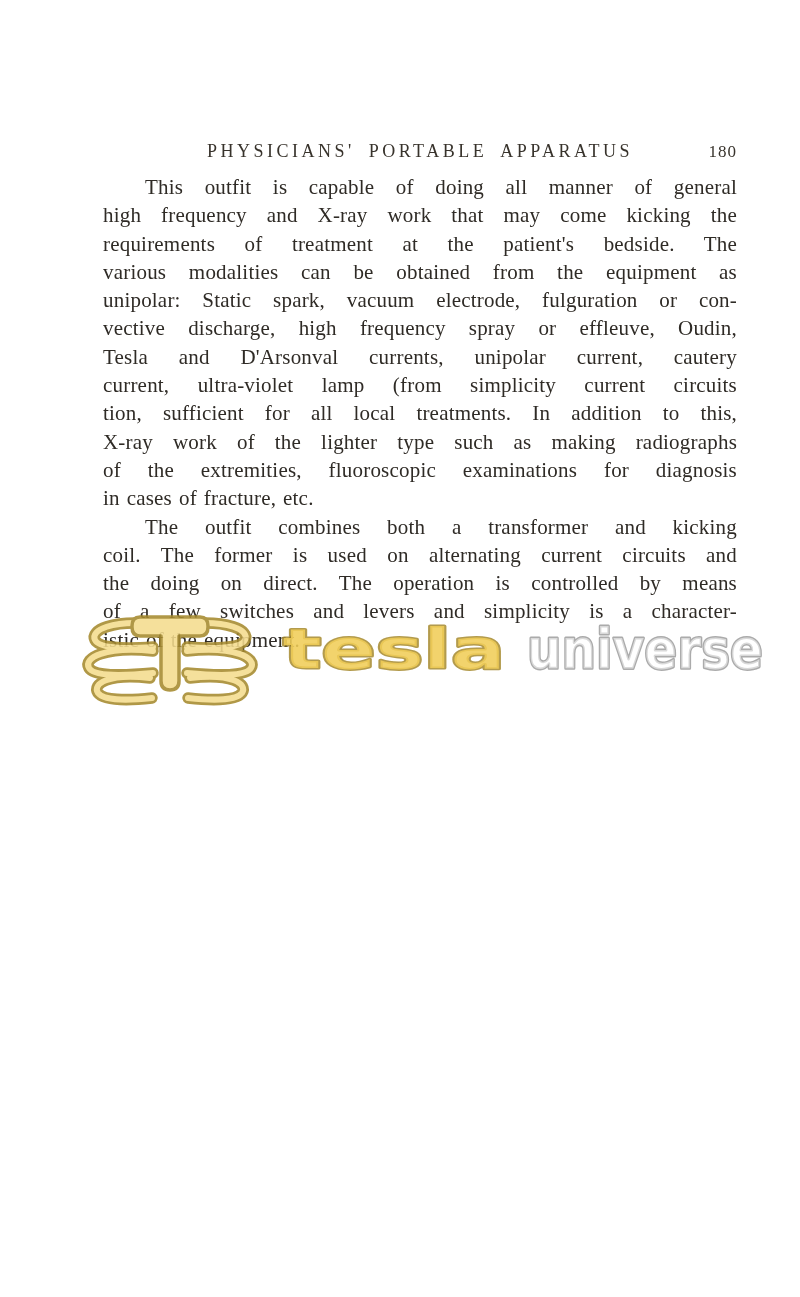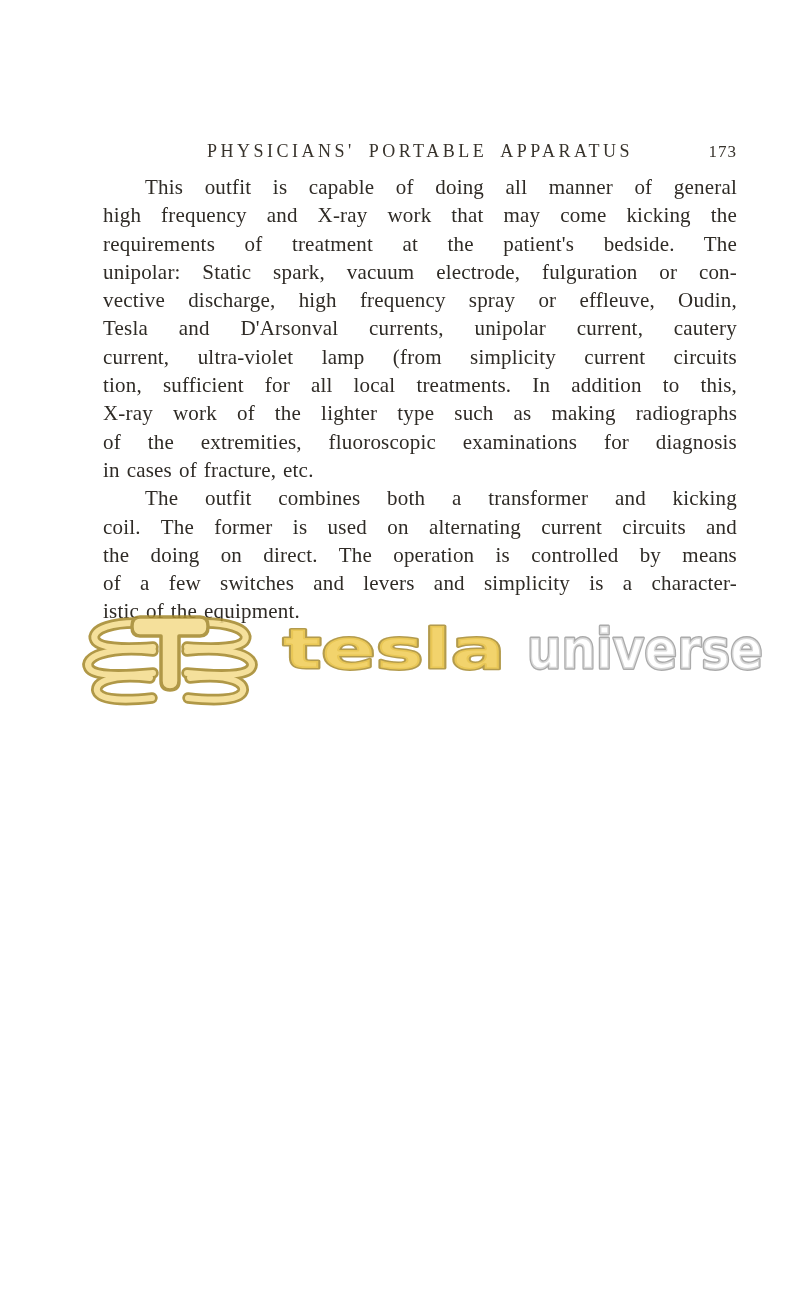--- a/index.html
+++ b/index.html
@@ -80,28 +80,29 @@
     stroke-linejoin: round;
   }
 </style>
 </head>
 <body>
 
 <div class="page">
 
   <div class="running-head">
     <span class="head-title">PHYSICIANS' PORTABLE APPARATUS</span>
-    <span class="head-pagenum">173</span>
+    <span class="head-pagenum">180</span>
   </div>
 
   <div class="text-block">
       <div class="paragraph">
         <div class="line indent">This outfit is capable of doing all manner of general</div>
         <div class="line">high frequency and X-ray work that may come kicking the</div>
         <div class="line">requirements of treatment at the patient's bedside.  The</div>
+        <div class="line">various modalities can be obtained from the equipment as</div>
         <div class="line">unipolar: Static spark, vacuum electrode, fulguration or con-</div>
         <div class="line">vective discharge, high frequency spray or effleuve, Oudin,</div>
         <div class="line">Tesla and D'Arsonval currents, unipolar current, cautery</div>
         <div class="line">current, ultra-violet lamp (from simplicity current circuits</div>
         <div class="line">tion, sufficient for all local treatments.  In addition to this,</div>
         <div class="line">X-ray work of the lighter type such as making radiographs</div>
         <div class="line">of the extremities, fluoroscopic examinations for diagnosis</div>
         <div class="line last">in cases of fracture, etc.</div>
       </div>
       <div class="paragraph">

